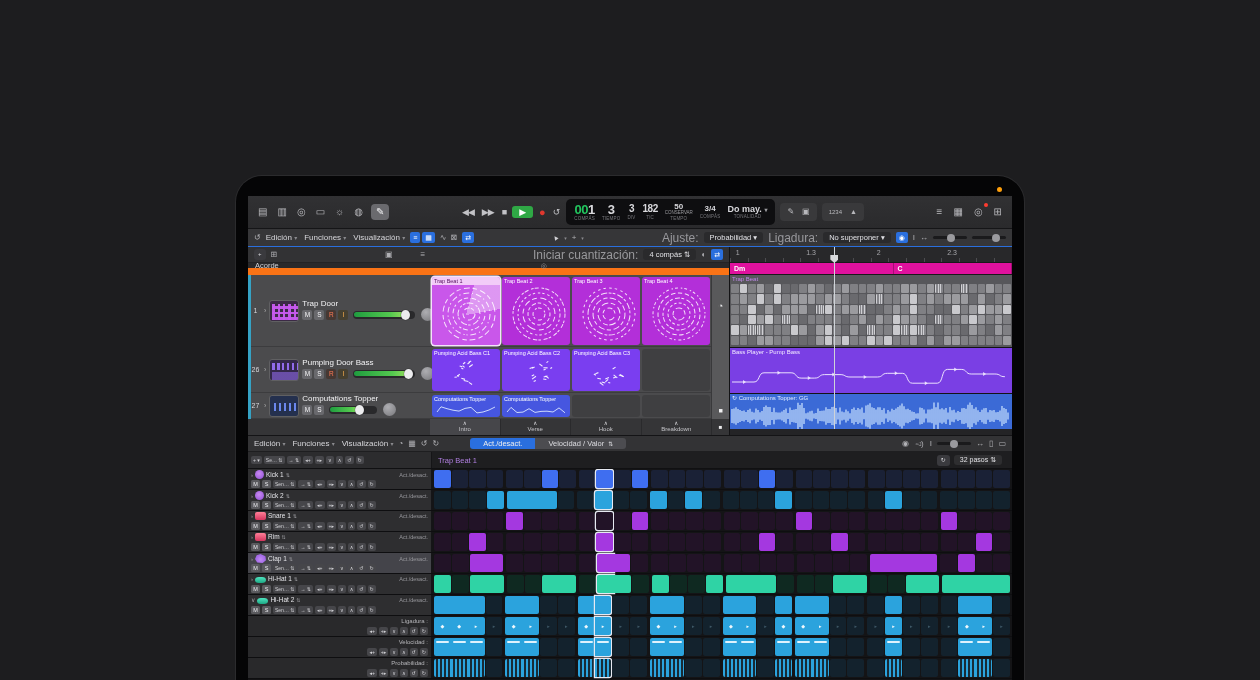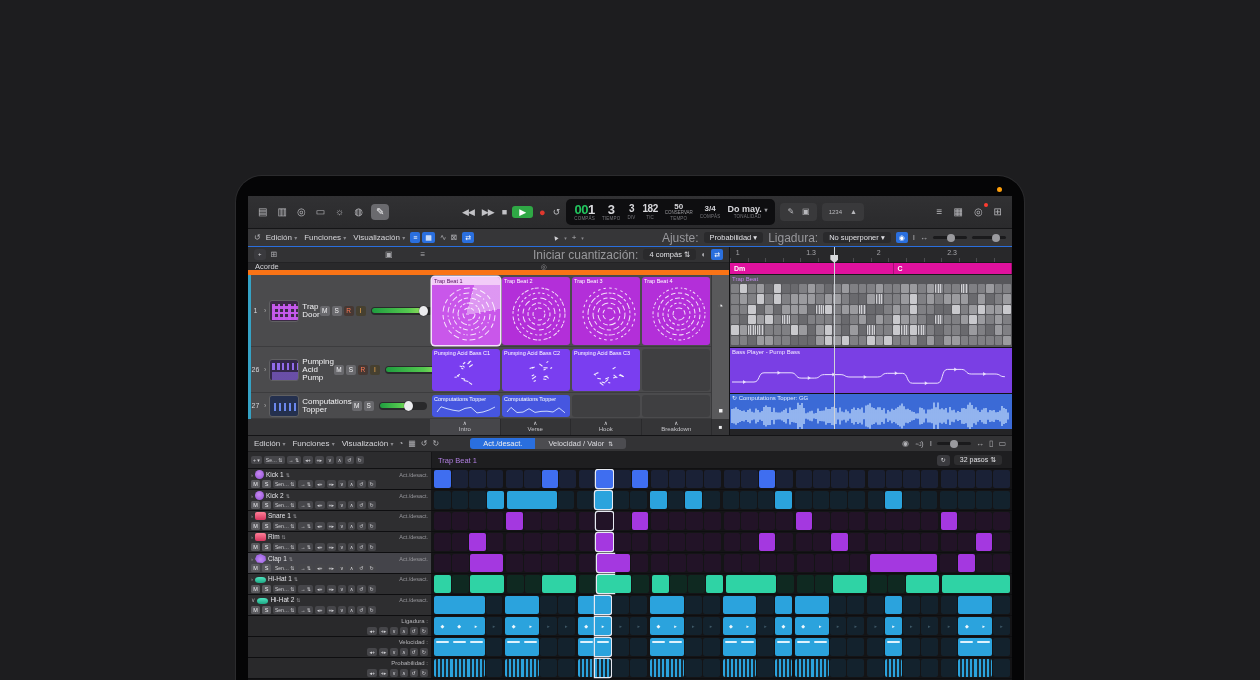--- a/index.html
+++ b/index.html
@@ -35,31 +35,31 @@
   .gbtn{color:#b0b0b4;font-size:8px;}
   .fieldlbl{color:#98989c;font-size:12px;}
   .fieldval{background:#2a2a2c;border-radius:3px;padding:1px 6px;font-size:7.5px;color:#e0e0e4;}
   .slider{width:34px;height:3px;background:#1a1a1c;border-radius:2px;position:relative;}
   .slider i{position:absolute;top:-2.5px;width:8px;height:8px;border-radius:50%;background:#9a9a9e;}
   
   .upper{height:188px;display:flex;}
   .ll-left{width:482px;background:#4b4b4d;border-right:1px solid #131315;position:relative;}
   .focus-strip{position:absolute;left:0;top:28px;width:3px;height:144px;background:#35a2c4;z-index:8;}
   .ll-head{height:16px;background:#323234;border-bottom:1px solid #232325;display:flex;align-items:center;gap:5px;padding:0 6px;font-size:7.5px;color:#b6b6ba;}
-  .chord-row{height:12px;background:#29292b;border-bottom:5px solid #f97316;display:flex;align-items:center;padding:0 7px;font-size:7.5px;color:#d2d2d6;}
+  .chord-row{height:12px;background:#29292b;border-bottom:7px solid #f97316;display:flex;align-items:center;padding:0 7px;font-size:7.5px;color:#d2d2d6;}
   .tracks{height:144px;position:relative;}
   .trow{display:flex;border-bottom:1px solid #3c3c3e;}
   .thead{width:182px;display:flex;align-items:center;gap:3px;padding-left:2px;}
   .tnum{width:11px;font-size:7px;color:#d6d6da;text-align:center;flex:none;}
   .tdisc{font-size:7px;color:#aaa;flex:none;}
   .ti{width:30px;height:22px;border-radius:3px;flex:none;border:1px solid #606062;background:#38383a;}
   .ti.grid{background:#3c2a46;background-image:repeating-linear-gradient(90deg,rgba(200,90,240,.95) 0 2.5px,transparent 2.5px 5.5px),repeating-linear-gradient(0deg,rgba(200,90,240,.95) 0 2.5px,transparent 2.5px 5.5px);background-size:26px 16px;background-position:2px 3px;background-repeat:no-repeat;}
   .ti.synth{background:#33284a;background-image:repeating-linear-gradient(90deg,rgba(150,110,245,.95) 0 2.5px,transparent 2.5px 5px),linear-gradient(rgba(150,110,245,.55),rgba(150,110,245,.55));background-size:26px 7px,26px 14px;background-position:2px 3px,2px 12px;background-repeat:no-repeat;}
   .ti.pads{background:#24304e;background-image:repeating-linear-gradient(90deg,rgba(110,140,245,.95) 0 2.5px,transparent 2.5px 5px);background-size:22px 8px;background-position:4px 7px;background-repeat:no-repeat;}
-  .tmain{display:flex;flex-direction:row;gap:0;}
+  .tmain{display:flex;flex-direction:column;gap:0;}
   .tname{font-size:8px;color:#f2f2f4;line-height:8px;}
   .tctl{display:flex;align-items:center;gap:2px;}
   .tk{min-width:10px;height:10px;border-radius:2px;background:#69696d;color:#f4f4f6;font-size:6.5px;line-height:10px;text-align:center;padding:0 1px;}
   .tk.r{background:#463833;color:#ff7a56;}
   .tk.i{background:#464030;color:#ffb04e;}
   .meter{width:62px;height:8px;background:#29292b;border-radius:4px;position:relative;margin-left:3px;flex:none;}
   .mfill{position:absolute;left:1px;top:1.5px;bottom:1.5px;border-radius:3px;background:linear-gradient(90deg,#1f9c3f,#54c94f 70%,#9ade5e);}
   .mknob{position:absolute;top:-1px;width:9px;height:10px;border-radius:50%;background:#ececee;box-shadow:0 0 1px #000;}
   .pan{width:13px;height:13px;border-radius:50%;background:radial-gradient(circle at 38% 32%,#aeaeb2,#77777b);margin-left:4px;flex:none;}
   .tcells{width:282px;display:flex;gap:2px;padding:2px;}
@@ -346,21 +346,21 @@
                     </svg>
                   </div>
                 </div>
               </div>
               <div class="trow" style="height: 46px;">
                 <div class="thead">
                   <span class="tnum">26</span>
                   <span class="tdisc">›</span>
                   <div class="ti synth"></div>
                   <div class="tmain">
-                    <div class="tname">Pumping Acid Pump</div>
+                    <div class="tname">Pumping Door Bass</div>
                     <div class="tctl">
                       <span class="tk">M</span>
                       <span class="tk">S</span>
                       <span class="tk r">R</span>
                       <span class="tk i">I</span>
                       <span class="meter">
                         <span class="mfill" style="width: 88%;"></span>
                         <span class="mknob" style="left: calc(88% - 4px);"></span>
                       </span>
                       <span class="pan"></span>

